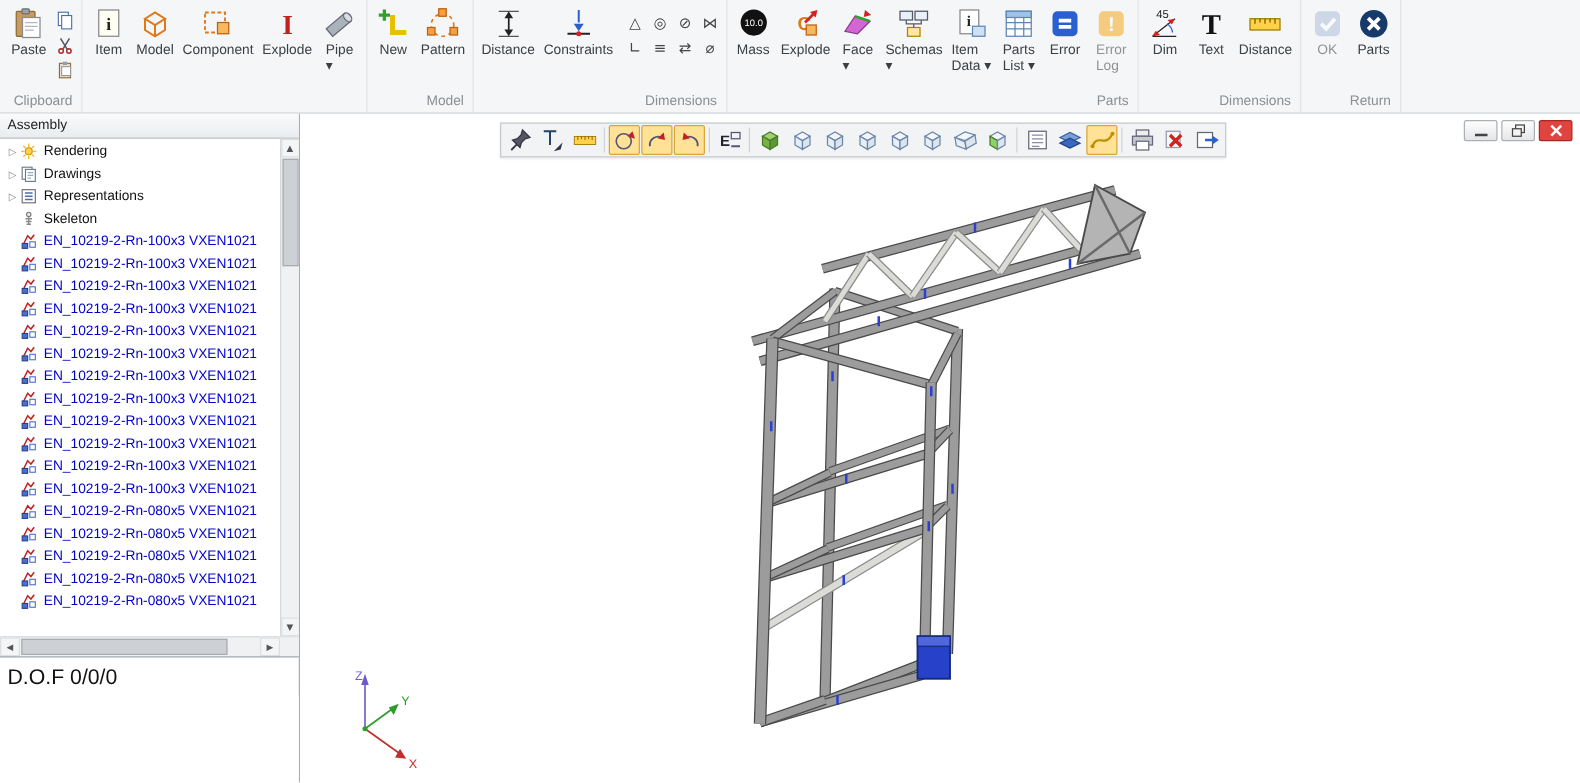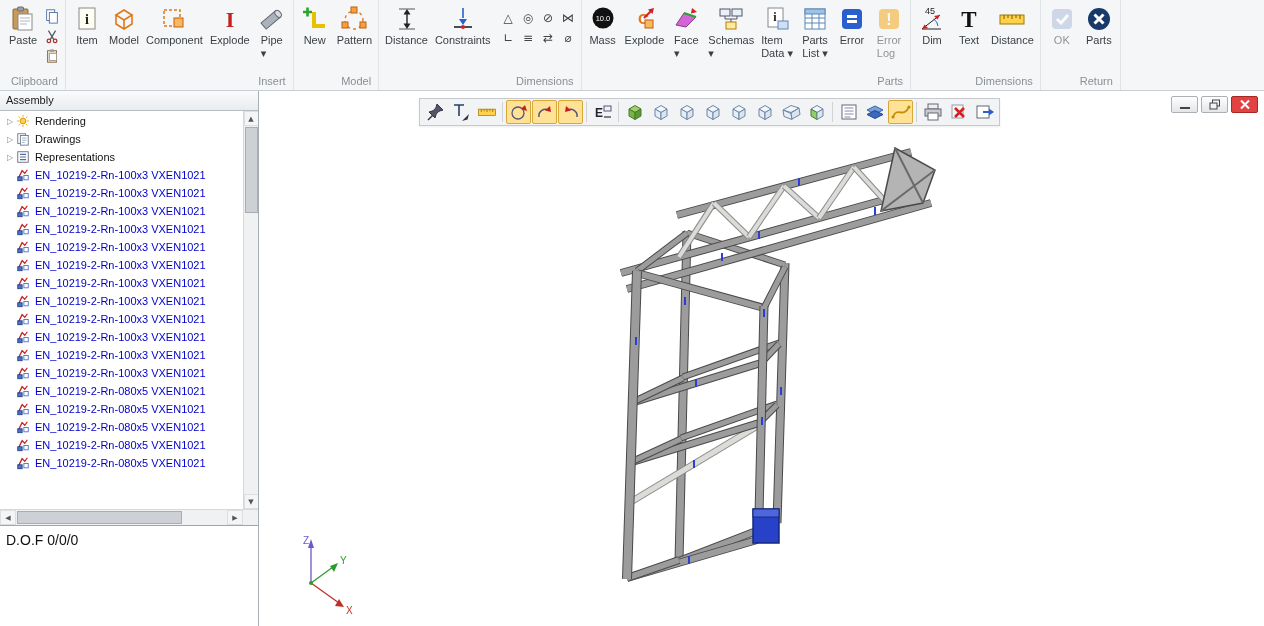--- a/index.html
+++ b/index.html
@@ -20,40 +20,40 @@
 .small-stack{display:flex;flex-direction:column;gap:3px;padding-top:4px}
 .sbtn{width:20px;height:17px;display:flex;align-items:center;justify-content:center}
 .sbtn svg{width:16px;height:16px}
 .mini-grid{display:grid;grid-template-columns:repeat(4,19px);grid-auto-rows:19px;gap:1px;margin:5px 0 0 4px}
 .mini{display:flex;align-items:center;justify-content:center;font-size:12px;color:#444;
   font-family:"DejaVu Sans","Liberation Sans",sans-serif;border-radius:2px}
 .iconwrap{display:flex}
 
 
 .main{display:flex;height:535px}
-.left-panel{width:259px;background:#fff;border-right:1px solid #a8adb2;display:flex;flex-direction:column}
+.left-panel{width:240px;background:#fff;border-right:1px solid #a8adb2;display:flex;flex-direction:column}
 .panel-header{height:20px;background:linear-gradient(#fafbfc,#e9ecef);border-bottom:1px solid #b8bdc2;font-size:11px;line-height:19px;padding-left:6px;color:#222}
 .tree-wrap{position:relative;height:398px;overflow:hidden}
 .tree{position:absolute;left:0;top:1px;right:15px;bottom:0;overflow:hidden}
 .tree-row{height:18px;display:flex;align-items:center;font-size:11px;color:#111;white-space:nowrap;padding-left:4px}
 .tree-row .expander{width:12px;text-align:center;color:#888;font-size:8px;font-family:"DejaVu Sans",sans-serif}
 .tree-row .rootpad{width:2px}
 .ticon{width:16px;height:14px;margin-right:3px;display:flex;align-items:center}
 .ticon svg{width:14px;height:14px}
 .tree-row.link .tlabel{color:#0000cc}
 .vscroll{position:absolute;right:0;top:0;bottom:0;width:15px;background:#f0f1f2;border-left:1px solid #d6d9dc;display:flex;flex-direction:column;align-items:center}
 .varrow{width:15px;height:15px;font-size:7px;color:#555;display:flex;align-items:center;justify-content:center;background:#f4f5f6;border:1px solid #dcdfe2;font-family:"DejaVu Sans",sans-serif}
 .vtrack{flex:1;width:15px;display:flex;flex-direction:column;align-items:center}
 .vthumb{width:13px;height:86px;background:#cdd0d4;border:1px solid #a8adb2;margin-top:1px}
 .hscroll{height:16px;display:flex;background:#f0f1f2;border-top:1px solid #d6d9dc;align-items:center}
 .harrow{width:16px;height:15px;font-size:7px;color:#555;display:flex;align-items:center;justify-content:center;background:#f4f5f6;border:1px solid #dcdfe2;font-family:"DejaVu Sans",sans-serif}
 .hthumb{width:165px;height:13px;background:#cdd0d4;border:1px solid #a8adb2;margin-left:1px}
 .hspace{flex:1}
 .hcorner{width:15px;height:15px;background:#f0f1f2}
-.dof{border-top:1px solid #a0a5aa;box-shadow:inset 0 1px 0 #fff;font-size:14px;padding:6px 6px 4px;color:#111}
+.dof{border-top:1px solid #a0a5aa;box-shadow:inset 0 1px 0 #fff;font-size:17px;padding:6px 6px 4px;color:#111}
 .panel-rest{flex:1;background:#fff}
 
 
 .viewport{flex:1;position:relative;background:#fff;overflow:hidden}
 #model-svg,#triad-svg{position:absolute;pointer-events:none}
 #model-svg{left:0;top:0}
 #triad-svg{left:30px;top:440px}
 .float-toolbar{position:absolute;left:160px;top:7px;height:28px;background:#f2f3f4;border:1px solid #c6cace;display:flex;align-items:center;padding:1px 2px;gap:1px;box-shadow:0 1px 2px rgba(0,0,0,.08)}
 .fbtn{width:25px;height:24px;display:flex;align-items:center;justify-content:center;border-radius:2px}
 .fbtn svg{width:22px;height:20px}
@@ -173,21 +173,20 @@
                       <rect x="3" y="10" width="19" height="8" fill="#aab2ba" stroke="#667"></rect>
                       <ellipse cx="22" cy="14" rx="2.6" ry="4" fill="#d8dde2" stroke="#667"></ellipse>
                     </g>
                   </svg>
                 </span>
               </div>
               <div class="rtext">Pipe
 ▾</div>
             </div>
           </div>
-          <div class="rlabel-group">Insert</div>
         </div>
         <div class="rgroup">
           <div class="rbody">
             <div class="rbtn">
               <div class="ricon">
                 <span class="iconwrap">
                   <svg viewBox="0 0 28 28">
                     <path d="M2 7h9M6.5 2.5v9" stroke="#2aa52a" stroke-width="2.6"></path>
                     <path d="M13 7v14h11" stroke="#e8c000" stroke-width="4" fill="none"></path>
                   </svg>
@@ -457,20 +456,30 @@
             </div>
             <div class="tree-row">
               <span class="expander">▷</span>
               <span class="ticon">
                 <svg viewBox="0 0 16 16">
                   <rect x="2" y="2" width="12" height="12" fill="#fff" stroke="#667"></rect>
                   <path d="M4.5 5h7M4.5 8h7M4.5 11h7" stroke="#4a6fa5" stroke-width="1.4"></path>
                 </svg>
               </span>
               <span class="tlabel">Representations</span>
+            </div>
+            <div class="tree-row">
+              <span class="expander"></span>
+              <span class="ticon">
+                <svg viewBox="0 0 16 16">
+                  <circle cx="8" cy="4" r="2" fill="#e8e8e8" stroke="#777"></circle>
+                  <path d="M8 6v7M5 8h6M5.5 10.5h5M6 13h4" stroke="#888" stroke-width="1.2"></path>
+                </svg>
+              </span>
+              <span class="tlabel">Skeleton</span>
             </div>
             <div class="tree-row link">
               <span class="expander"></span>
               <span class="ticon">
                 <svg viewBox="0 0 16 16">
                   <path d="M3 11l4-8 3 3 3-4" stroke="#c42020" fill="none" stroke-width="1.4"></path>
                   <rect x="2" y="10" width="5" height="4.5" fill="#4a6fd0" stroke="#23408a"></rect>
                   <rect x="9" y="8.5" width="5" height="5" fill="none" stroke="#4a6fd0"></rect>
                 </svg>
               </span>

